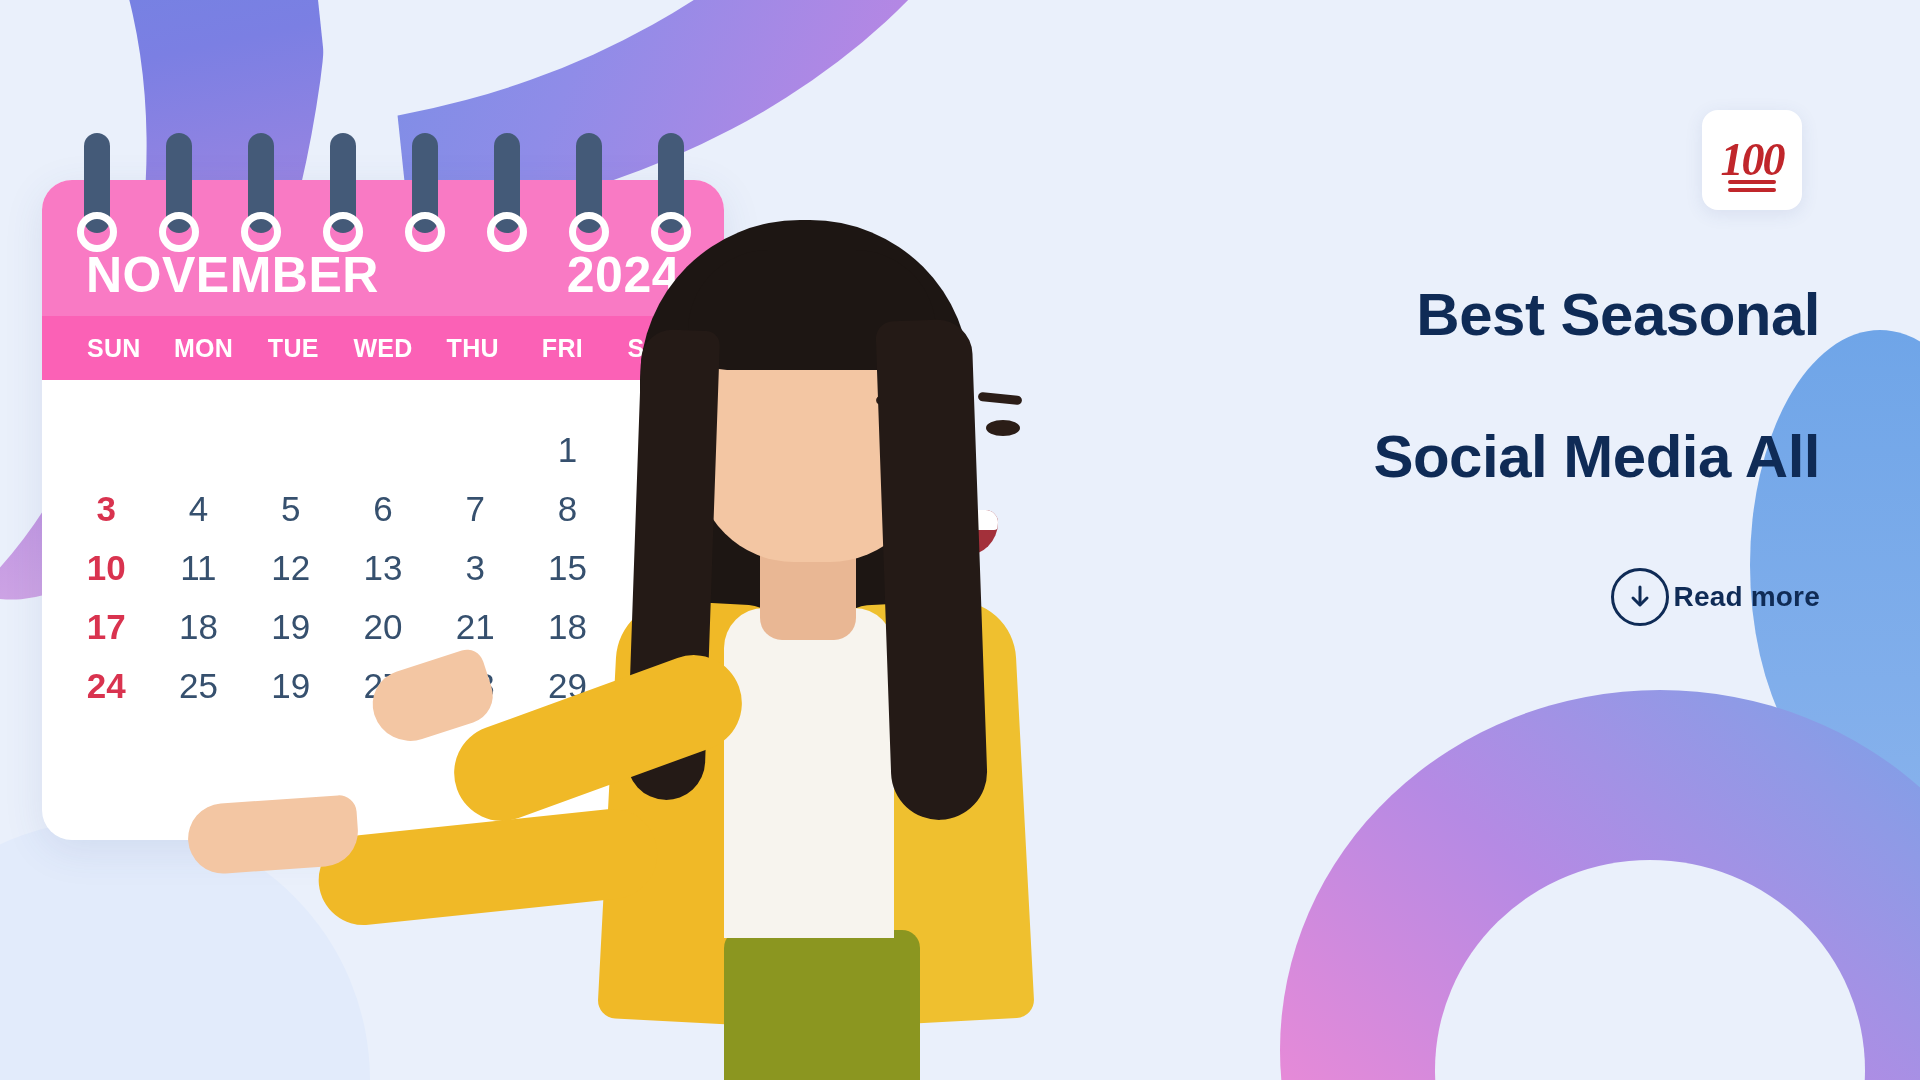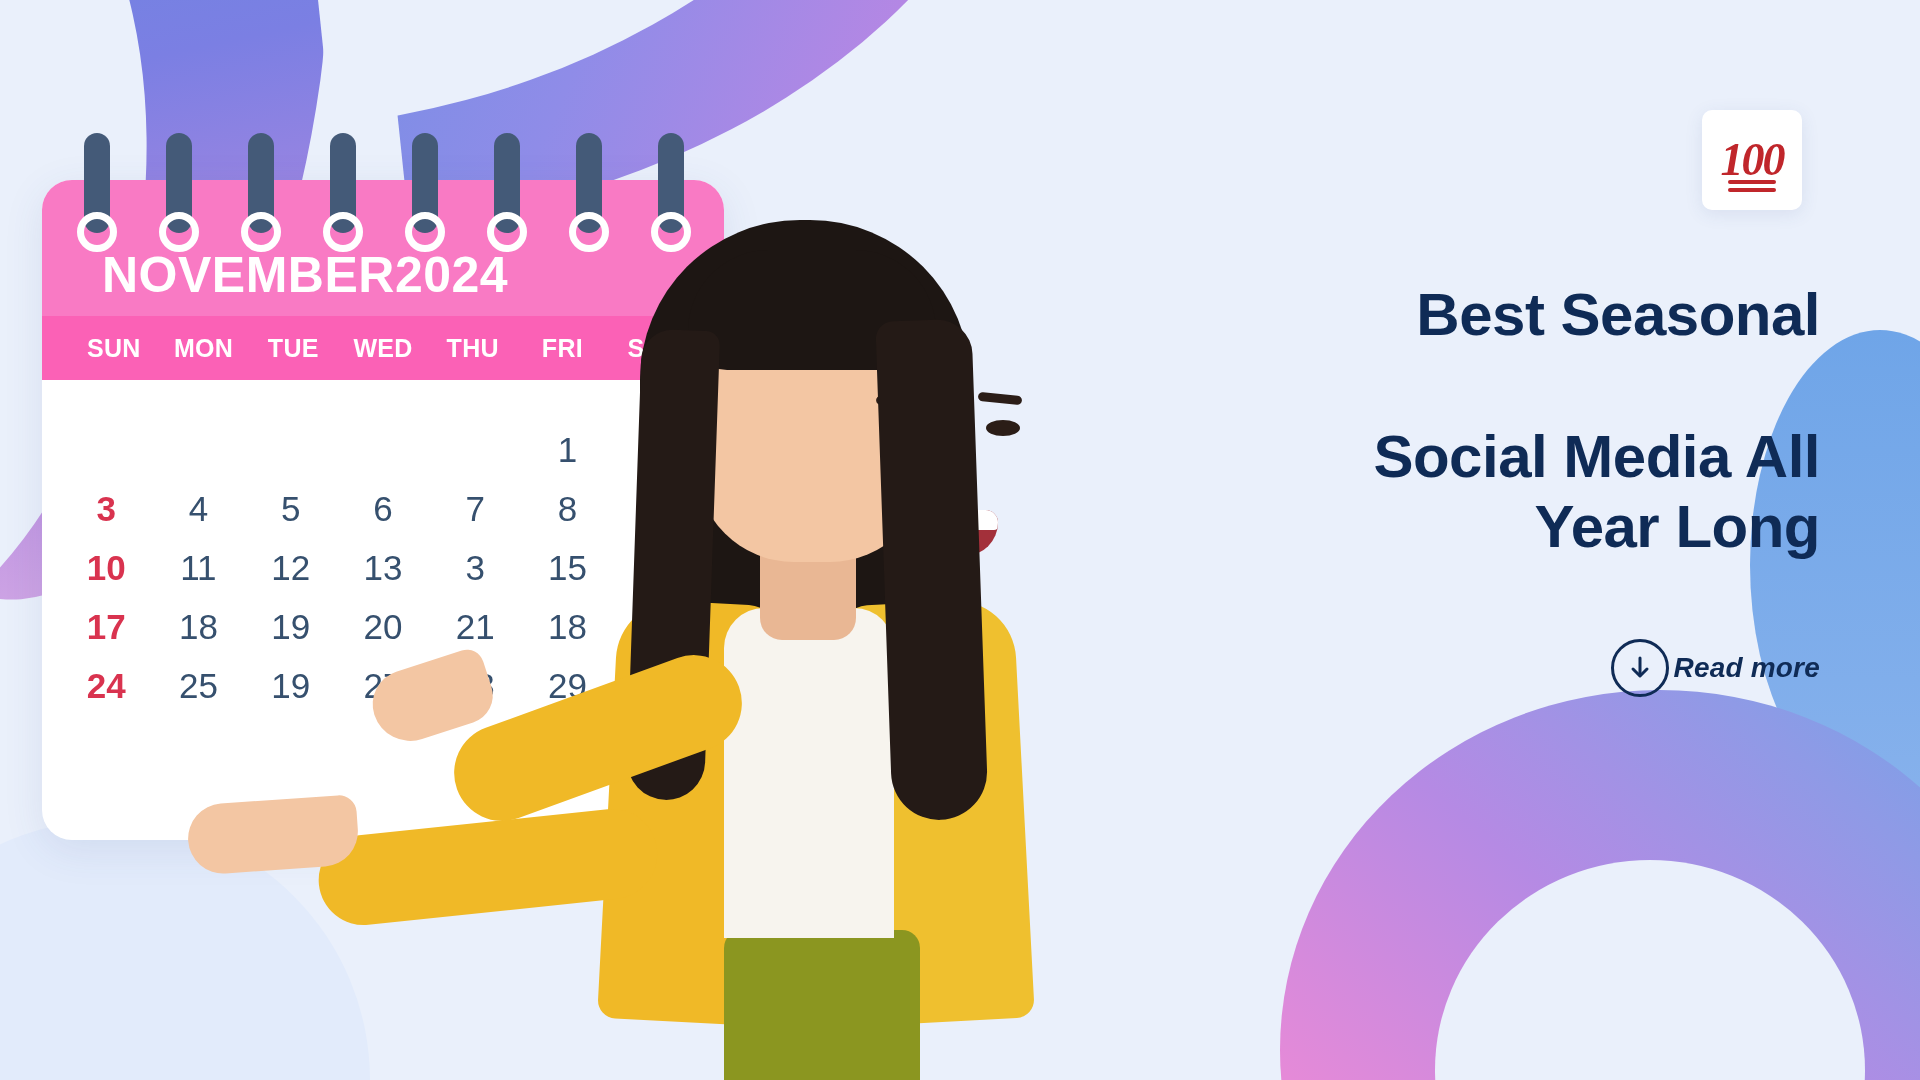--- a/index.html
+++ b/index.html
@@ -67,22 +67,22 @@
 
   
   #calendar{
     position:absolute;left:42px;top:180px;width:682px;height:660px;
     background:#ffffff;border-radius:30px;
     box-shadow:0 10px 40px rgba(60,80,140,.10);
     overflow:hidden;
   }
   .cal-month{
     height:136px;background:#f97ac4;
-    display:flex;align-items:flex-end;
-    padding:0 44px 12px 60px;box-sizing:border-box;
+    display:flex;align-items:flex-end;justify-content:space-between;
+    padding:0 44px 12px 44px;box-sizing:border-box;
   }
   .cal-month span{
     color:#fff;font-size:50px;font-weight:700;letter-spacing:.5px;
     font-family:"Liberation Sans", sans-serif;
   }
   .cal-weekdays{
     height:64px;background:#fb61b6;
     display:grid;grid-template-columns:repeat(7,1fr);align-items:center;
     padding:0 27px;box-sizing:border-box;
   }
@@ -154,32 +154,32 @@
   #content{
     position:absolute;left:1100px;top:280px;width:720px;
     text-align:right;
   }
   #headline{
     color:#0f2b56;font-size:60px;line-height:1.18;font-weight:800;
     letter-spacing:-.5px;margin:0;
     font-family:"Liberation Sans", sans-serif;
   }
   #readmore{
-    display:inline-flex;align-items:center;gap:4px;margin-top:76px;cursor:pointer;font-style:italic;
+    display:inline-flex;align-items:center;gap:4px;margin-top:76px;cursor:pointer;
   }
   #readmore .circle{
     width:52px;height:52px;border:3px solid #0f2b56;border-radius:50%;
     display:flex;align-items:center;justify-content:center;
   }
   #readmore .label{color:#0f2b56;font-size:28px;font-weight:700;letter-spacing:.2px;}
 
   
   #logo{
     position:absolute;right:118px;top:110px;width:100px;height:100px;
-    background:#ffffff;border-radius:10px;
+    background:#ffffff;border-radius:16px;
     display:flex;align-items:center;justify-content:center;
     box-shadow:0 4px 18px rgba(60,80,140,.10);
   }
   #logo .emoji{font-size:46px;line-height:1;color:#c0262b;font-weight:800;
     font-family:"Liberation Serif", serif;font-style:italic;letter-spacing:-2px;}
   #logo .underline{position:absolute;bottom:26px;left:26px;width:48px;height:4px;
     background:#c0262b;border-radius:2px;}
   #logo .underline2{position:absolute;bottom:18px;left:26px;width:48px;height:4px;
     background:#c0262b;border-radius:2px;}
 </style>
@@ -289,21 +289,21 @@
     <div class="p-fringe"></div>
     <div class="p-hair-left"></div>
     <div class="p-hair-right"></div>
     <div class="p-arm-point"></div>
     <div class="p-hand-point"></div>
     <div class="p-arm-open"></div>
     <div class="p-hand-open"></div>
   </div>
 
   <div id="content">
-    <h1 id="headline"><span>Best Seasonal</span><br><br><span>Social Media All</span><br><span>Year Long</span></h1>
+    <h1 id="headline"><span>Best Seasonal</span><br><br><span>Social Media All</span><br></h1>
     <div id="readmore">
       <span class="circle">
         <svg width="24" height="26" viewBox="0 0 24 26" aria-hidden="true">
           <line x1="12" y1="3" x2="12" y2="20" stroke="#0f2b56" stroke-width="3" stroke-linecap="round"></line>
           <polyline points="5,14 12,21 19,14" fill="none" stroke="#0f2b56" stroke-width="3" stroke-linecap="round" stroke-linejoin="round"></polyline>
         </svg>
       </span>
       <span class="label">Read more</span>
     </div>
   </div>

